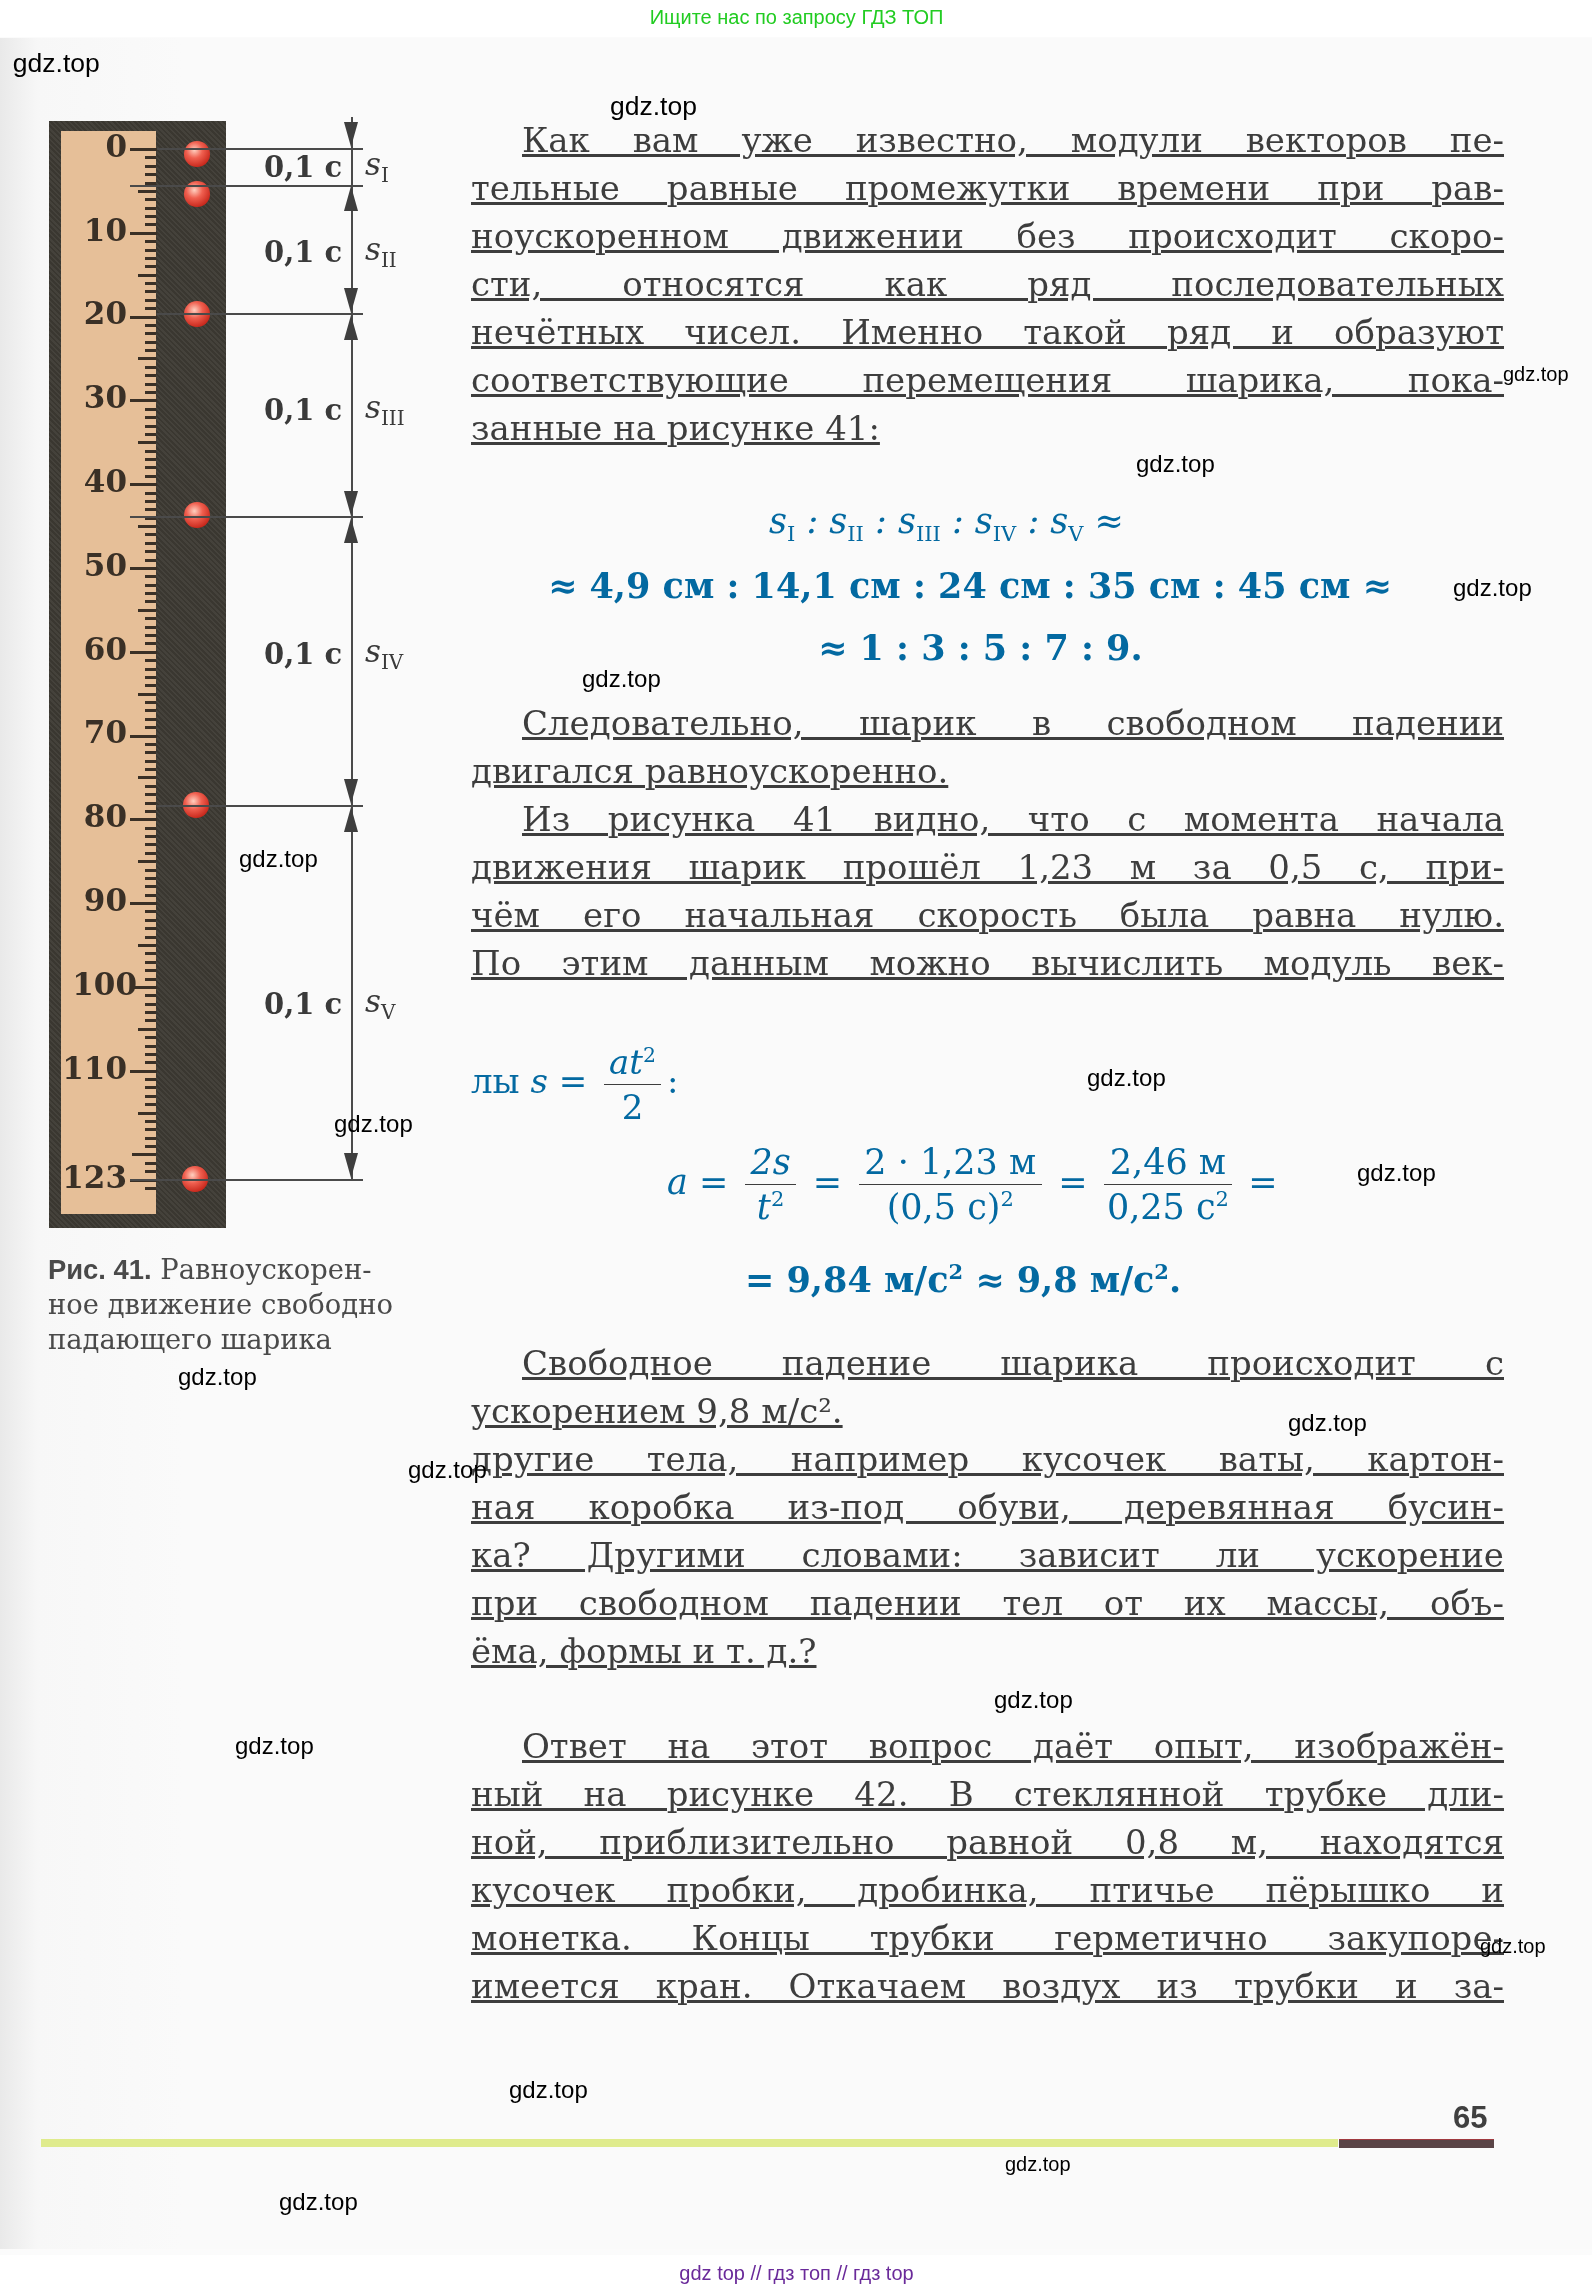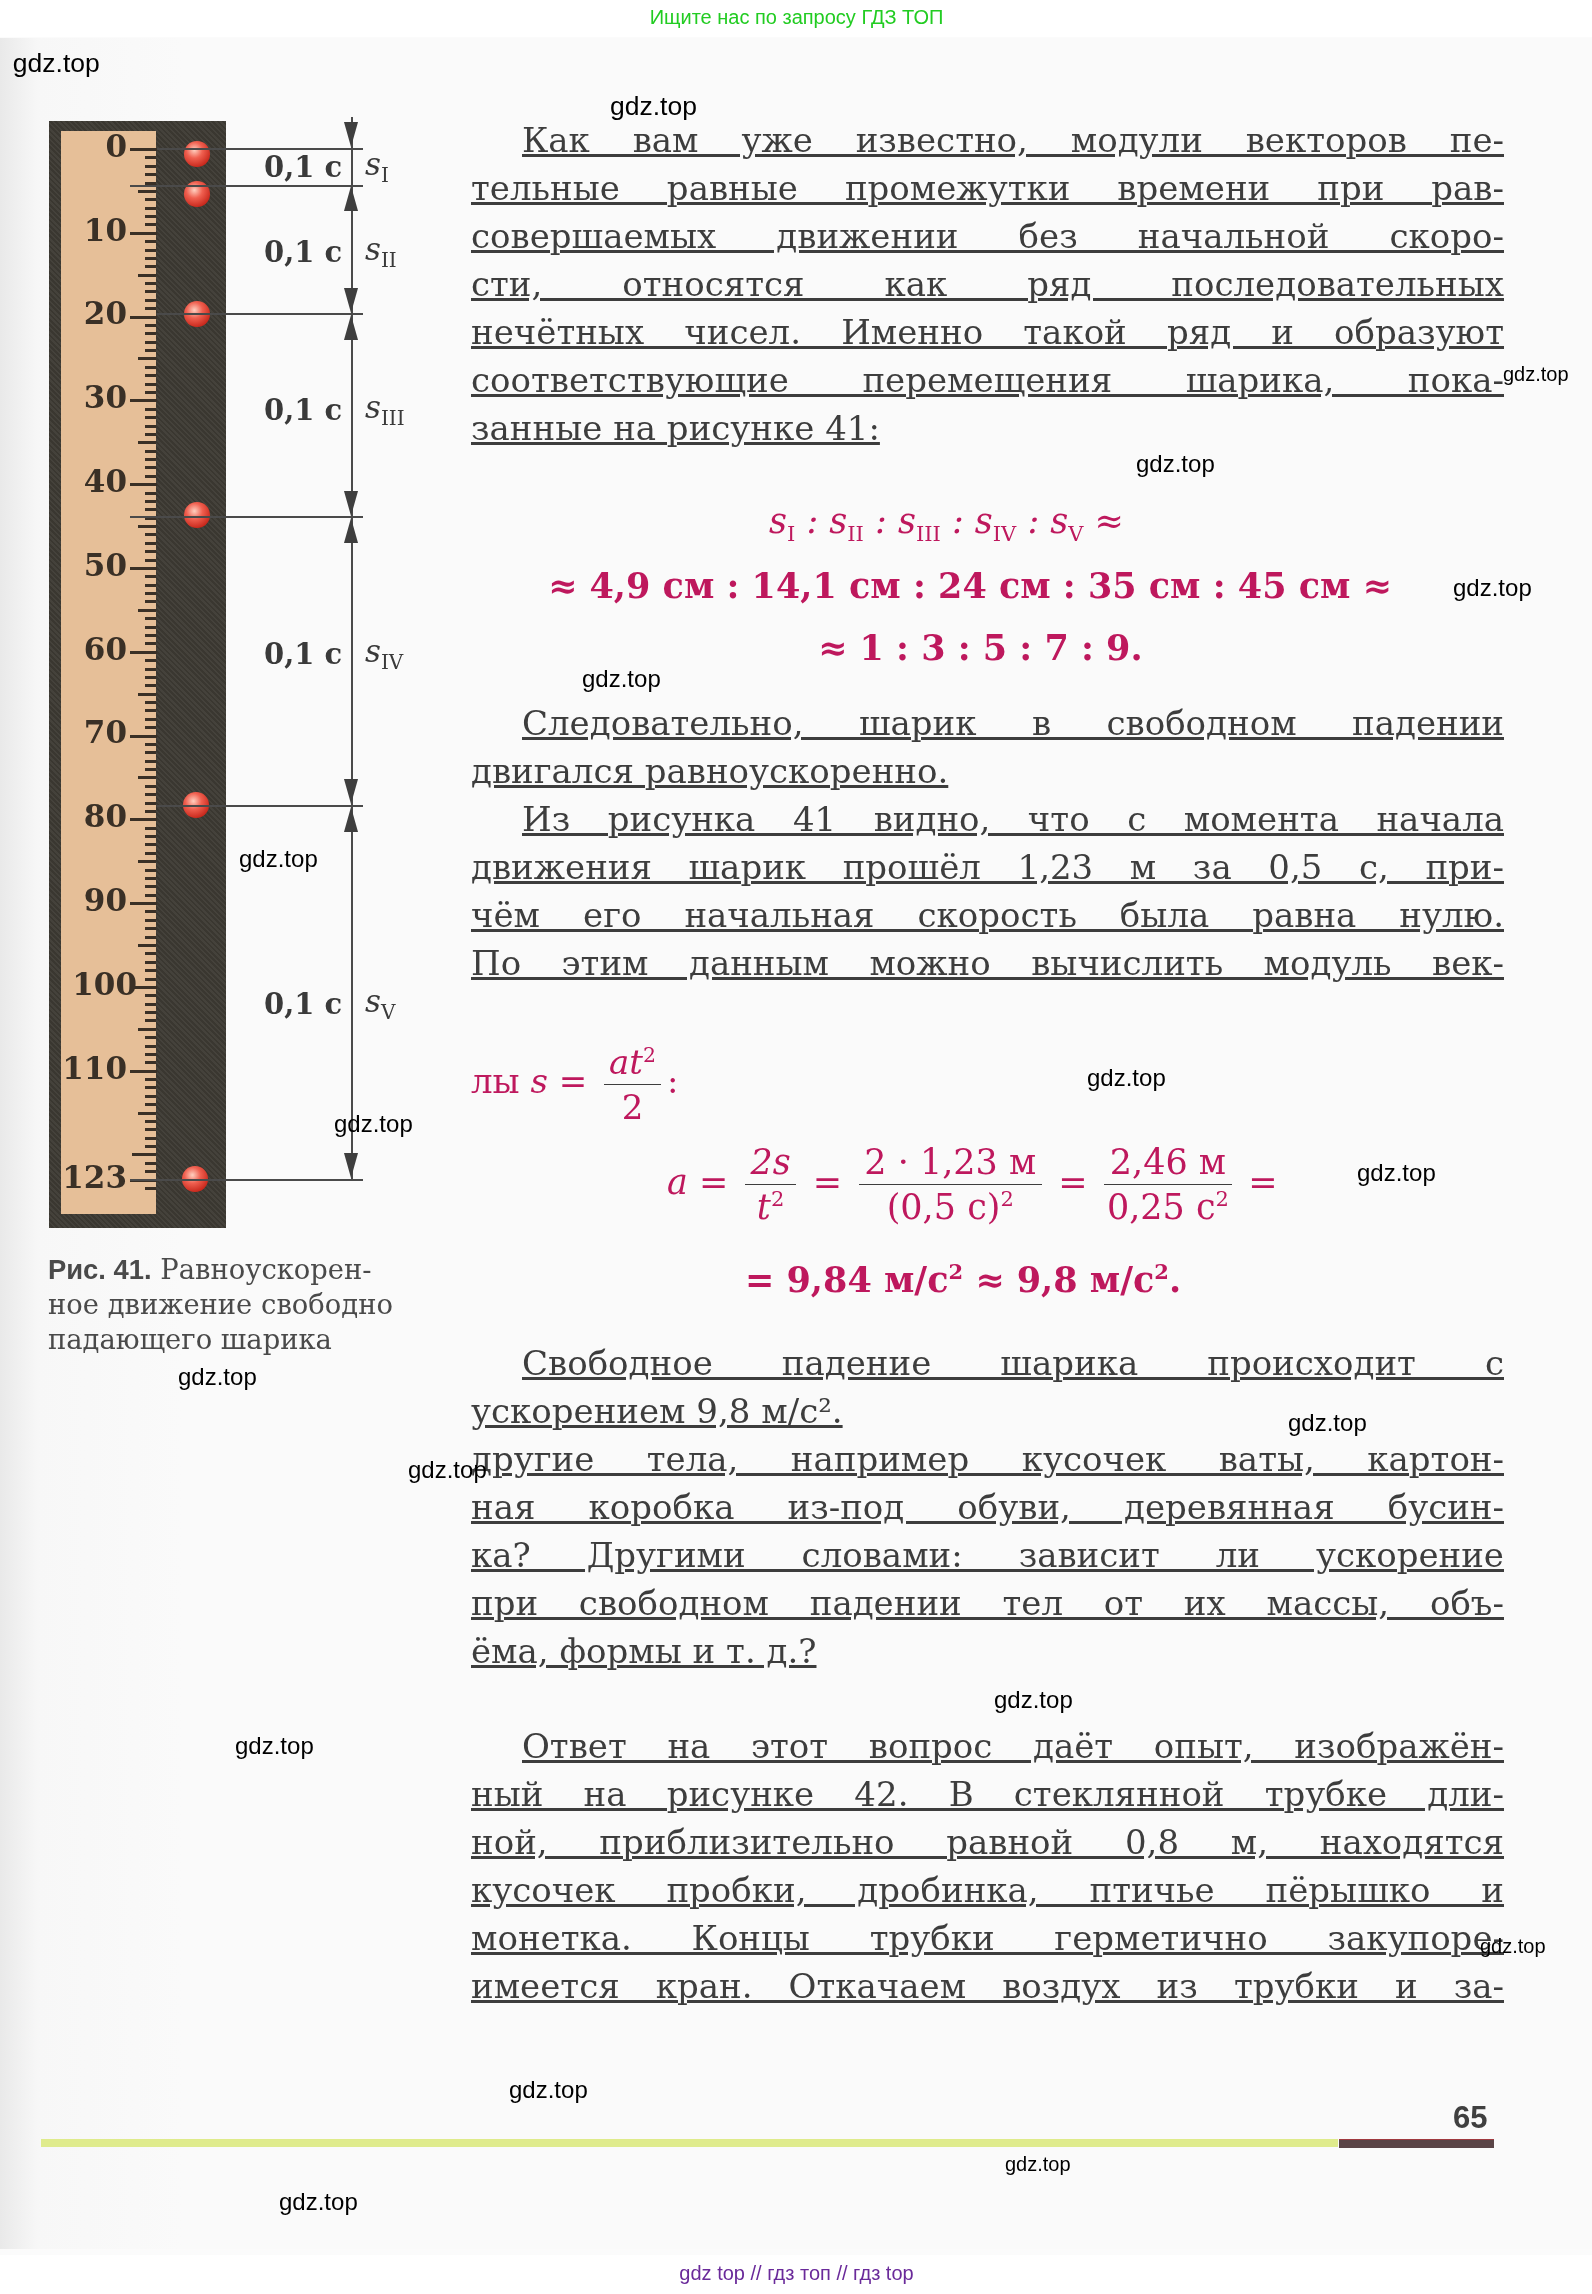--- a/index.html
+++ b/index.html
@@ -26,21 +26,21 @@
   .slabel{position:absolute;font-family:"DejaVu Serif",serif;font-style:italic;font-size:31px;color:#3a3a3a;}
   .slabel sub{font-style:normal;font-size:20px;}
 
   .caption{position:absolute;left:48px;top:1252px;width:365px;font-size:27.4px;line-height:35px;color:#4a4a4a;}
   .caption .fig{font-family:"Liberation Sans",sans-serif;font-weight:bold;}
 
   
   .text{position:absolute;left:471px;width:1033px;font-family:"DejaVu Serif",serif;font-size:34px;line-height:48px;color:#3d3d3d;text-align:justify;}
   .line{display:block;text-align:justify;text-align-last:justify;white-space:nowrap;text-decoration:underline;}
   .line.last{text-align-last:left;}
-  .formula{position:absolute;font-family:"DejaVu Serif",serif;font-size:35px;color:#be185d;white-space:nowrap;}
+  .formula{position:absolute;font-family:"DejaVu Serif",serif;font-size:35px;color:#0369a1;white-space:nowrap;}
   .formula i{font-style:italic;}
   .frac{display:inline-block;vertical-align:middle;text-align:center;margin:0 5.5px;}
   .frac .num{display:block;border-bottom:1.8px solid #3d3d3d;padding:0 5.5px 1.8px;}
   .frac .den{display:block;padding-top:1.8px;}
   sup{font-size:60%;}
 
   .footer-line{position:absolute;left:41px;top:2139px;width:1297px;height:8.2px;background:#dfeb8c;}
   .footer-line2{position:absolute;left:1339px;top:2139px;width:155px;height:8.2px;background:#5a4446;border-top:1.8px solid #a03a40;}
   .page-num{position:absolute;left:1453px;top:2100px;font-family:"Liberation Sans",sans-serif;font-weight:bold;font-size:31px;color:#404040;}
   .bottom-bar{position:absolute;left:0;top:2255px;width:1593px;height:39px;background:#fff;}
@@ -251,21 +251,21 @@
   <div class="slabel" style="left:365px;top:983px"><span>s</span><sub>V</sub></div>
 
   <div class="caption">
     <span class="fig">Рис. 41.</span><span> Равноускорен­ное движение свободно падающего шарика</span>
   </div>
 </div>
 
 <div class="text" style="top:116px">
   <span class="line" style="padding-left:51px">Как вам уже известно, модули векторов пе-</span>
   <span class="line">тельные равные промежутки времени при рав-</span>
-  <span class="line">совершаемых движении без начальной скоро-</span>
+  <span class="line">ноускоренном движении без происходит скоро-</span>
   <span class="line">сти, относятся как ряд последовательных</span>
   <span class="line">нечётных чисел. Именно такой ряд и образуют</span>
   <span class="line">соответствующие перемещения шарика, пока-</span>
   <span class="line last">занные на рисунке 41:</span>
 </div>
 
 <div class="formula" style="left:769px;top:501px;font-style:italic">
   s<sub style="font-style:normal;font-size:60%">I</sub> : s<sub style="font-style:normal;font-size:60%">II</sub> : s<sub style="font-style:normal;font-size:60%">III</sub> : s<sub style="font-style:normal;font-size:60%">IV</sub> : s<sub style="font-style:normal;font-size:60%">V</sub> <span style="font-style:normal">≈</span>
 </div>
 <div class="formula" style="left:548px;top:565px;font-weight:bold">≈ 4,9 см : 14,1 см : 24 см : 35 см : 45 см ≈</div>

